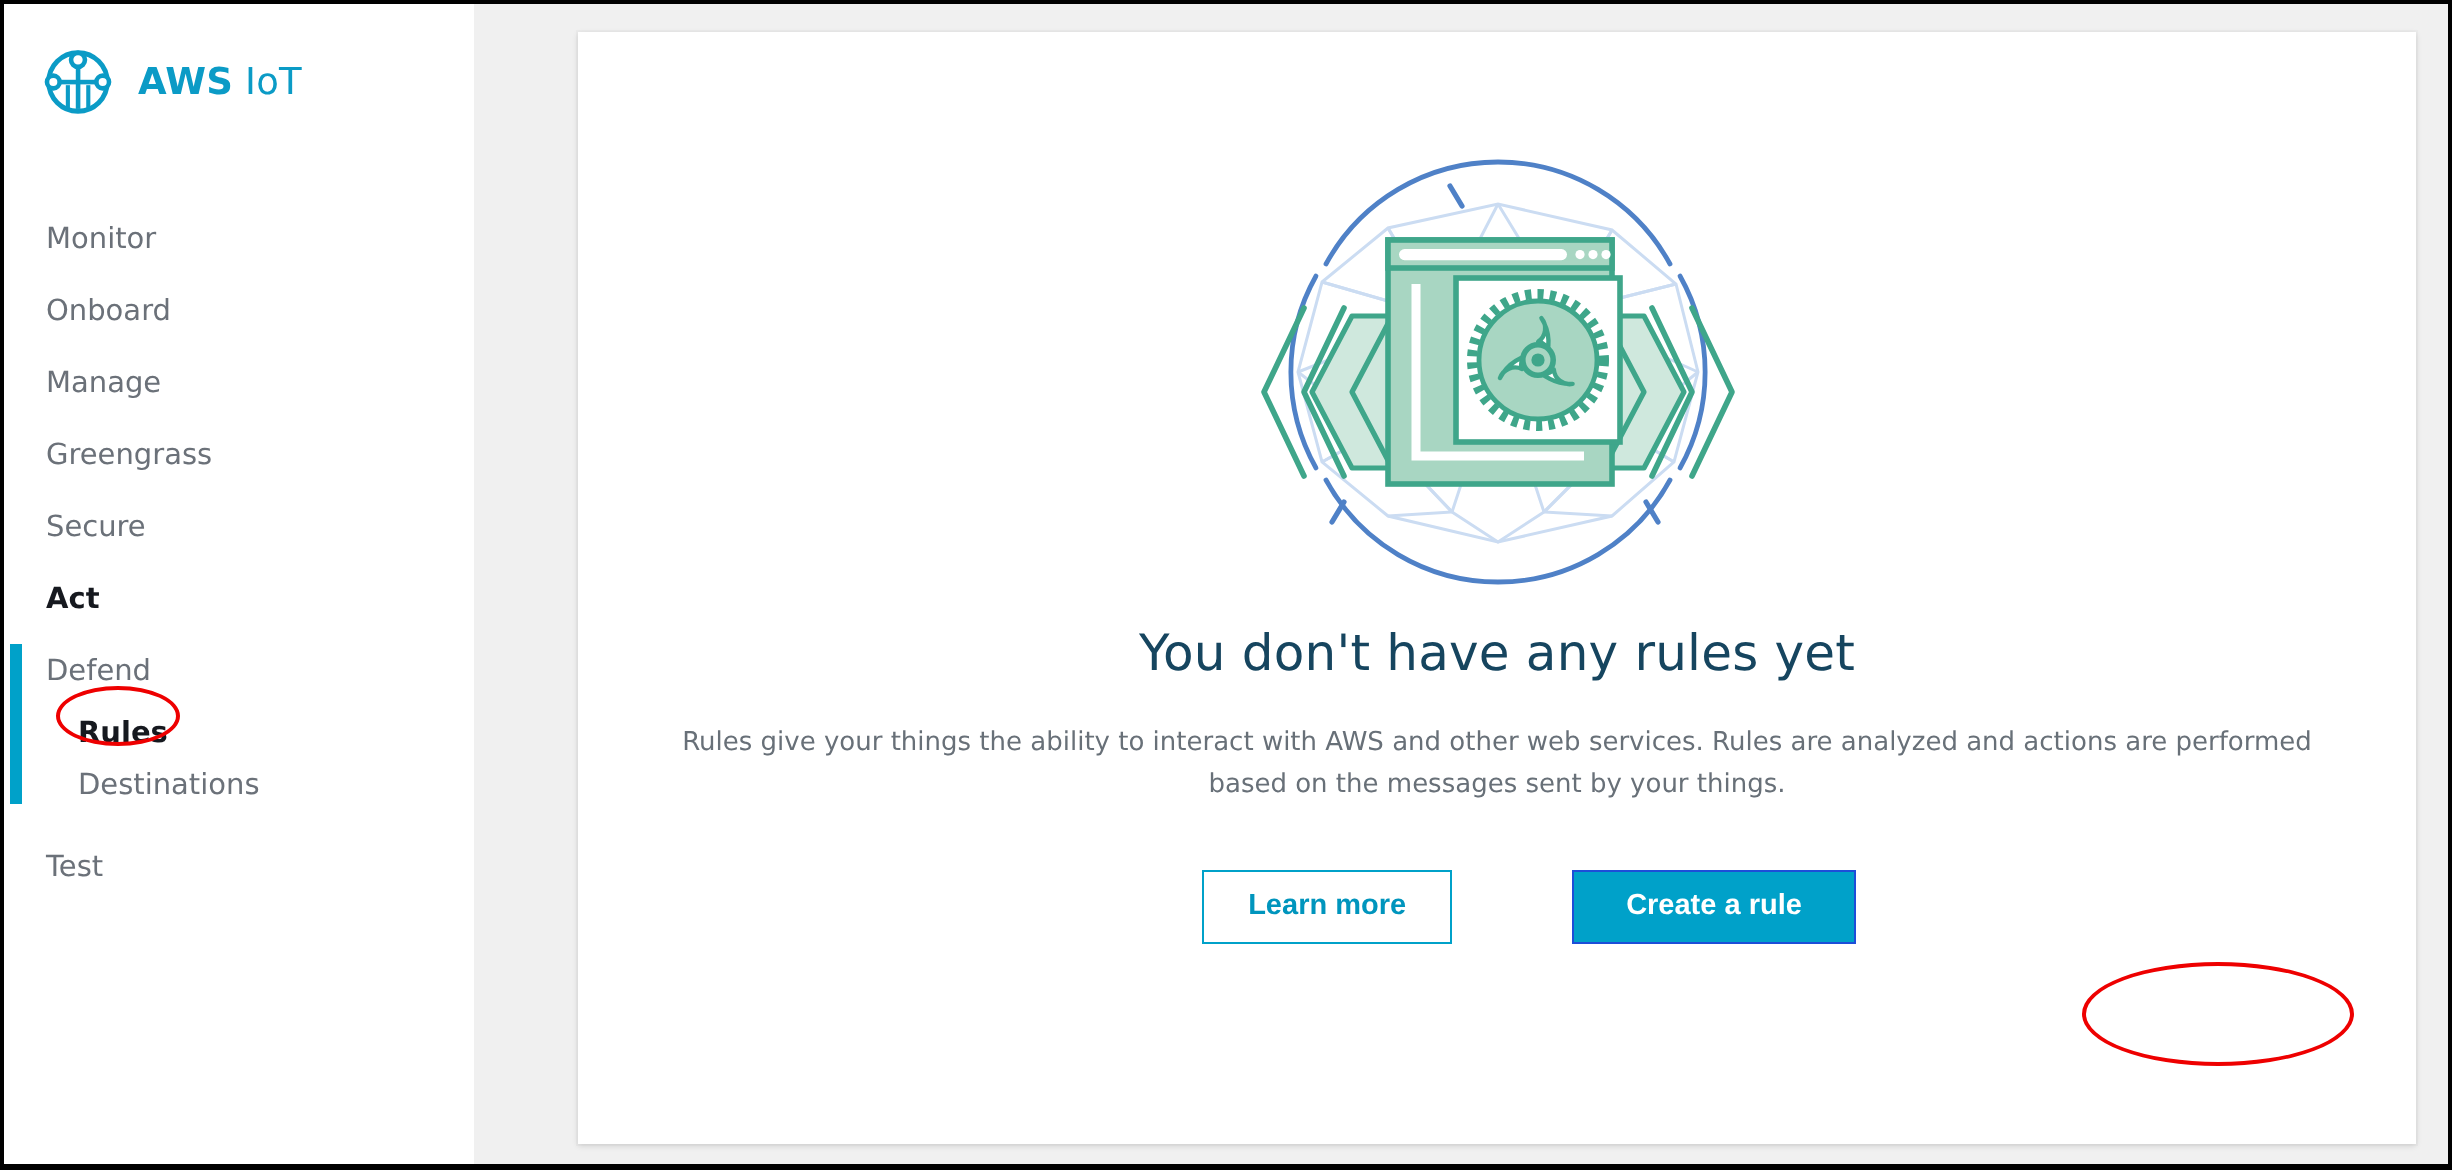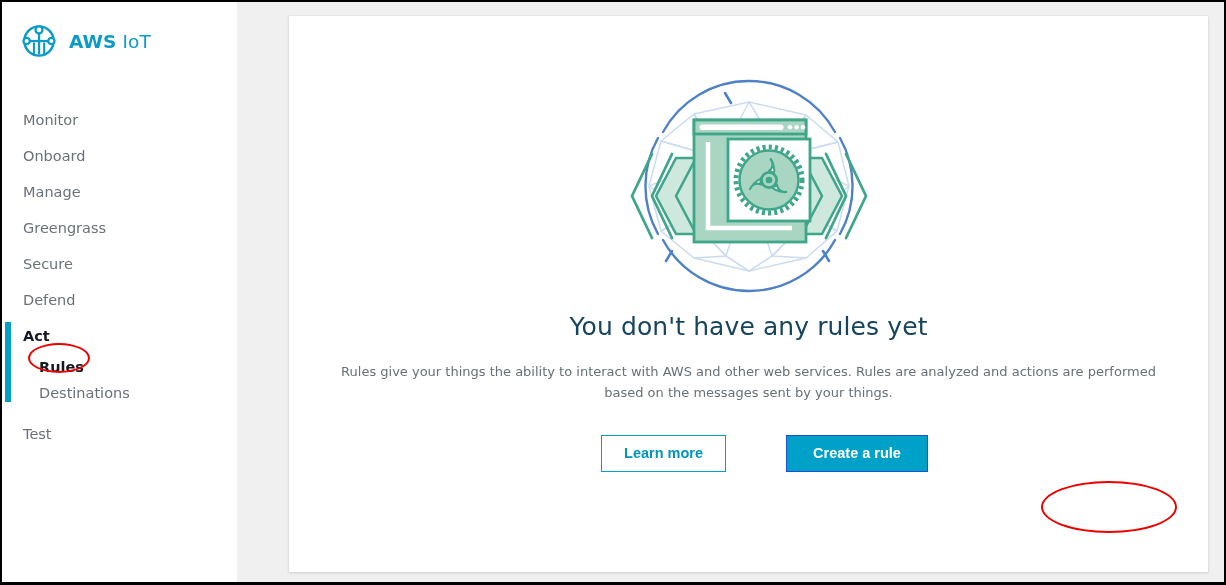--- a/index.html
+++ b/index.html
@@ -226,22 +226,22 @@
     </div>
 
     <div id="active-marker"></div>
 
     <nav class="nav">
       <a class="nav-item">Monitor</a>
       <a class="nav-item">Onboard</a>
       <a class="nav-item">Manage</a>
       <a class="nav-item">Greengrass</a>
       <a class="nav-item">Secure</a>
+      <a class="nav-item section">Act</a>
       <a class="nav-item">Defend</a>
-      <a class="nav-item section">Act</a>
       <a class="nav-sub current">Rules</a>
       <a class="nav-sub">Destinations</a>
       <a class="nav-item" style="margin-top:10px;">Test</a>
     </nav>
 
     <div class="annot" id="annot-rules"></div>
   </div>
 
   <div id="content-bg"></div>
 

